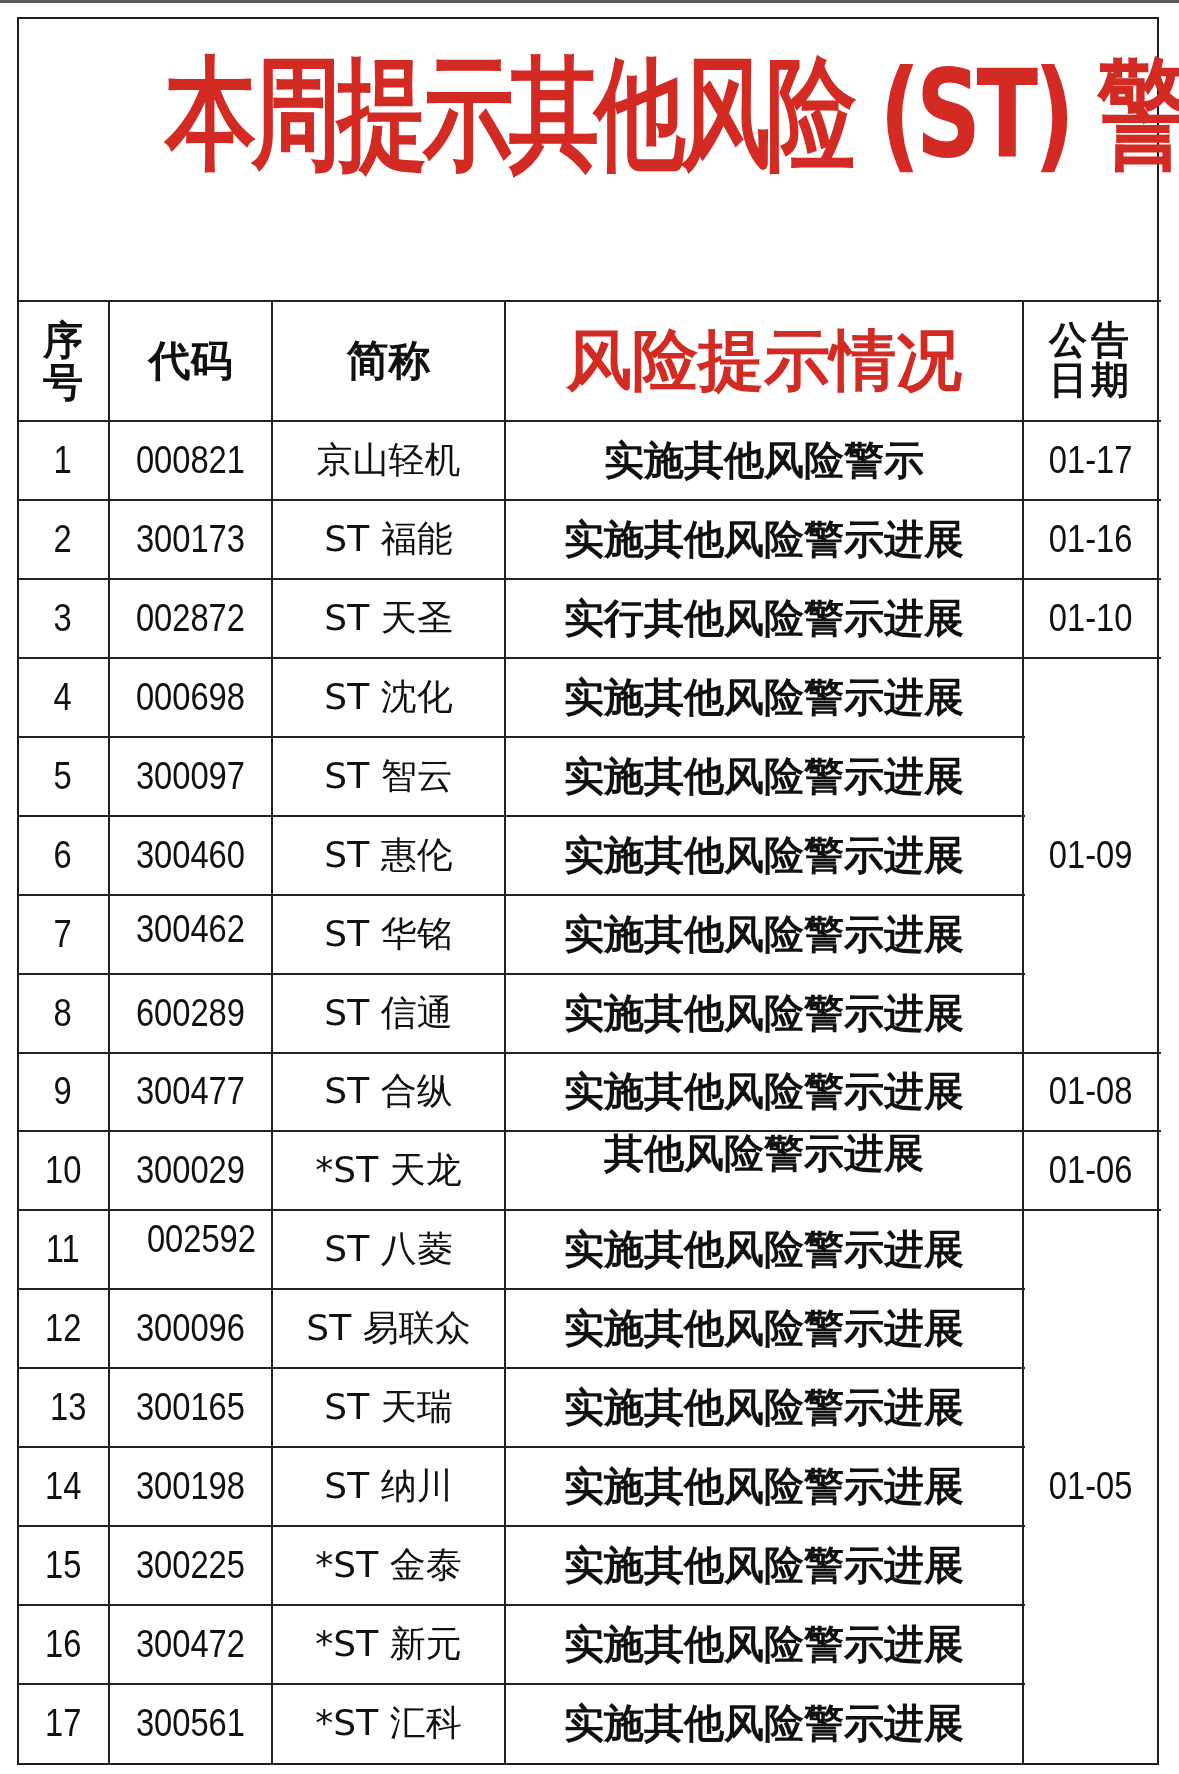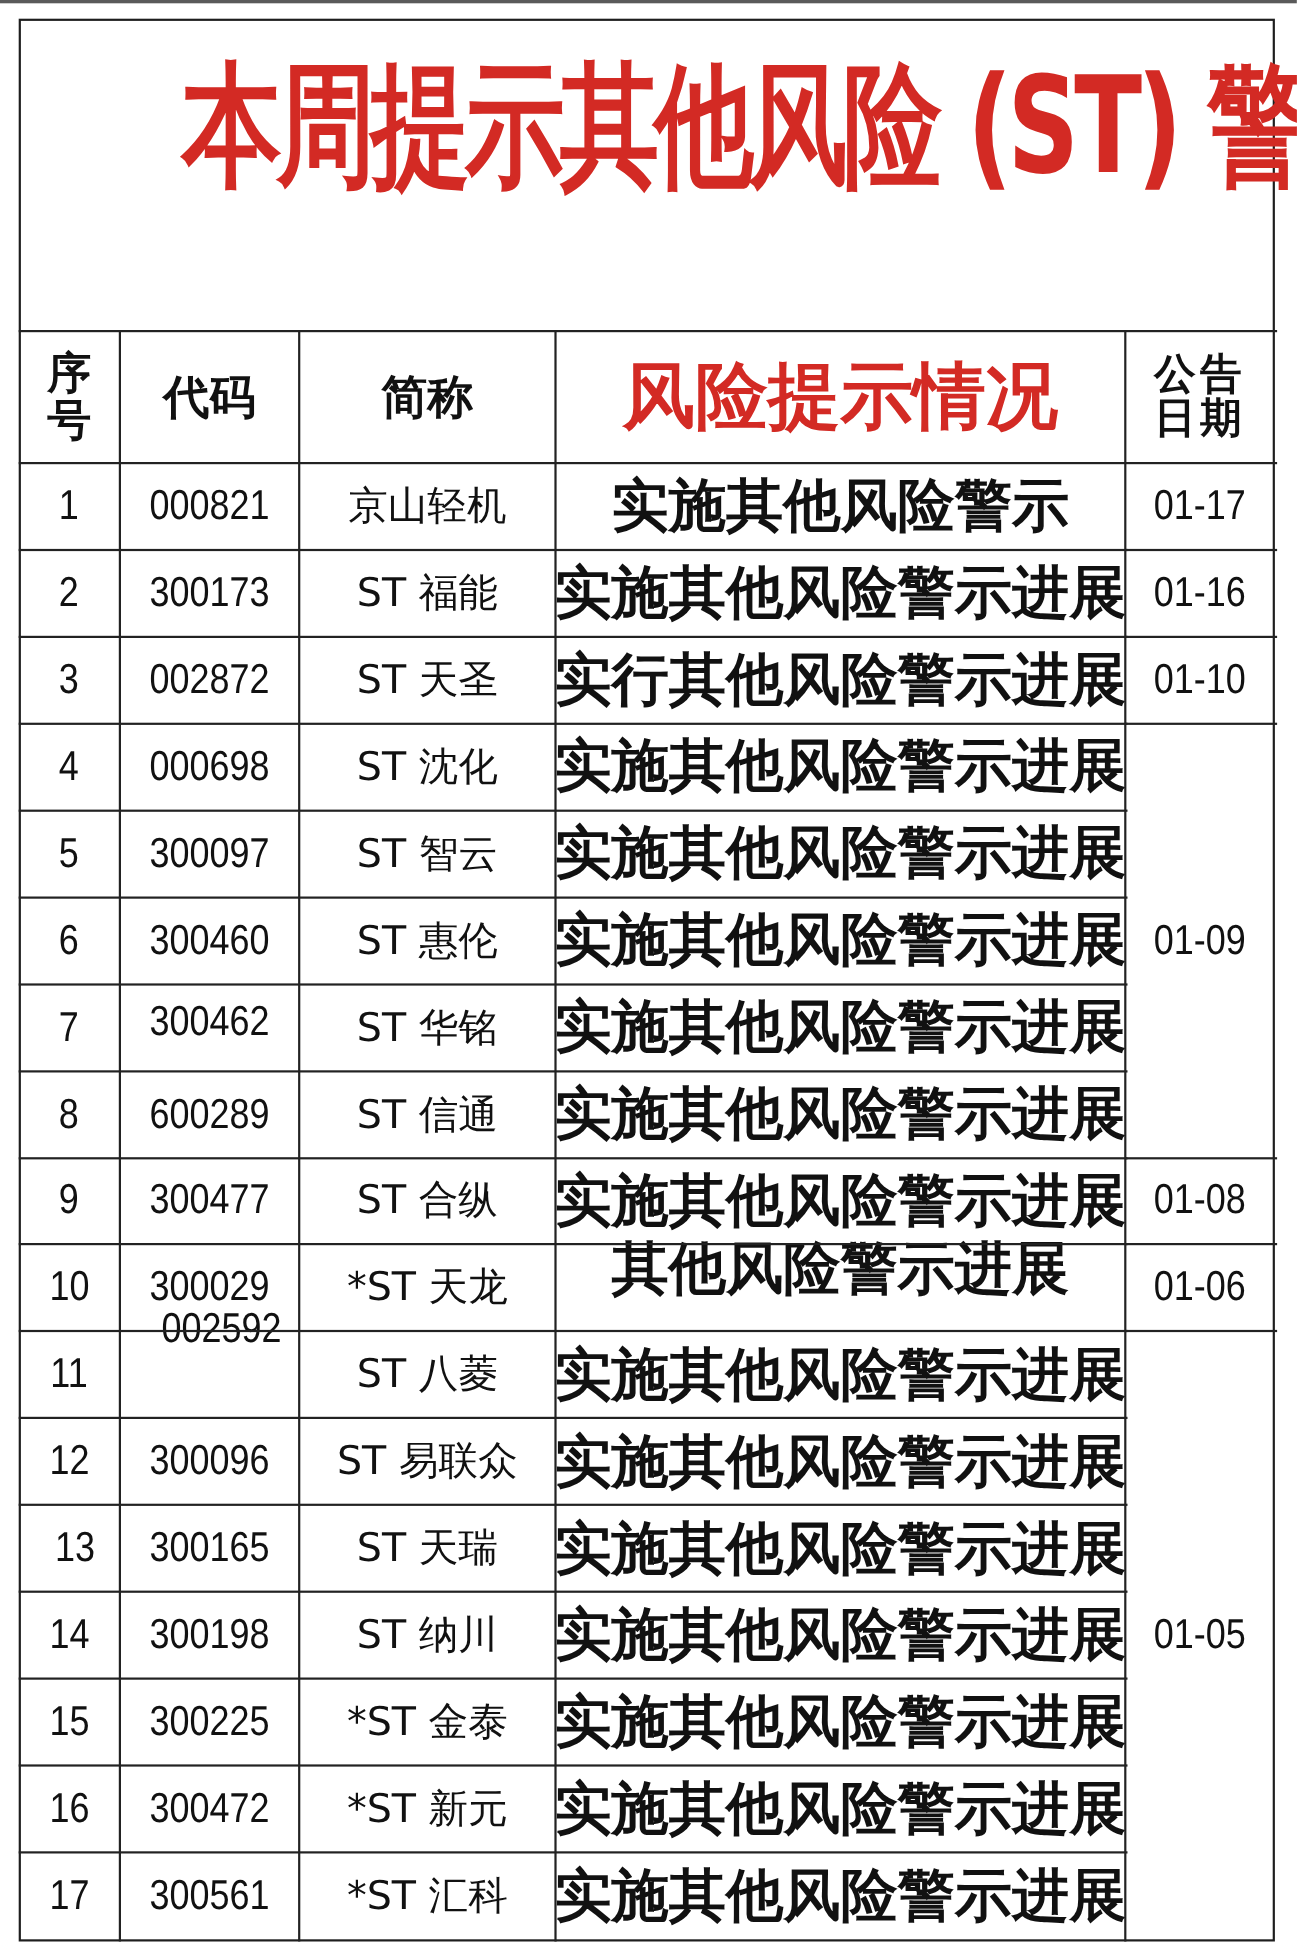--- a/index.html
+++ b/index.html
@@ -15,21 +15,21 @@
          font-weight:bold;font-size:74px;line-height:90px;white-space:nowrap;letter-spacing:6px;}
   .hline{position:absolute;left:17px;width:1142px;height:2px;background:#222;}
   .vline{position:absolute;width:2px;background:#222;}
   .cell{position:absolute;display:flex;align-items:center;justify-content:center;
         box-sizing:border-box;white-space:nowrap;overflow:visible;}
   .hdr{font-weight:bold;color:#111;}
   .hdr-stack{flex-direction:column;line-height:1.05;}
   .num{font-family:"Liberation Sans","DejaVu Sans",sans-serif;font-size:38px;transform:scaleX(0.86);}
   .code{font-family:"Liberation Sans","DejaVu Sans",sans-serif;font-size:38px;letter-spacing:0px;transform:scaleX(0.86);}
   .name{font-size:36px;}
-  .risk{font-weight:bold;font-size:52px;}
+  .risk{font-weight:bold;font-size:40px;}
   .date{font-family:"Liberation Sans","DejaVu Sans",sans-serif;font-size:38px;transform:scaleX(0.86);}
 </style>
 </head>
 <body>
 
 <div class="topbar"></div>
 
 <div id="sheet">
   <div class="frame"></div>
 
@@ -195,21 +195,21 @@
             <span class="name">*ST 天龙</span>
           </div>
           <div class="cell" style="left: 505px; top: 1115px; width: 518px; height: 77px;">
             <span class="risk">其他风险警示进展</span>
           </div>
         </div>
         <div>
           <div class="cell" style="left: 17px; top: 1210.41px; width: 92px; height: 78.9412px;">
             <span class="num">11</span>
           </div>
-          <div class="cell" style="left: 109px; top: 1169px; width: 185px; height: 78.9412px;">
+          <div class="cell" style="left: 109px; top: 1200px; width: 185px; height: 78.9412px;">
             <span class="code">002592</span>
           </div>
           <div class="cell" style="left: 272px; top: 1210.41px; width: 233px; height: 78.9412px;">
             <span class="name">ST 八菱</span>
           </div>
           <div class="cell" style="left: 505px; top: 1210.41px; width: 518px; height: 78.9412px;">
             <span class="risk">实施其他风险警示进展</span>
           </div>
         </div>
         <div>

